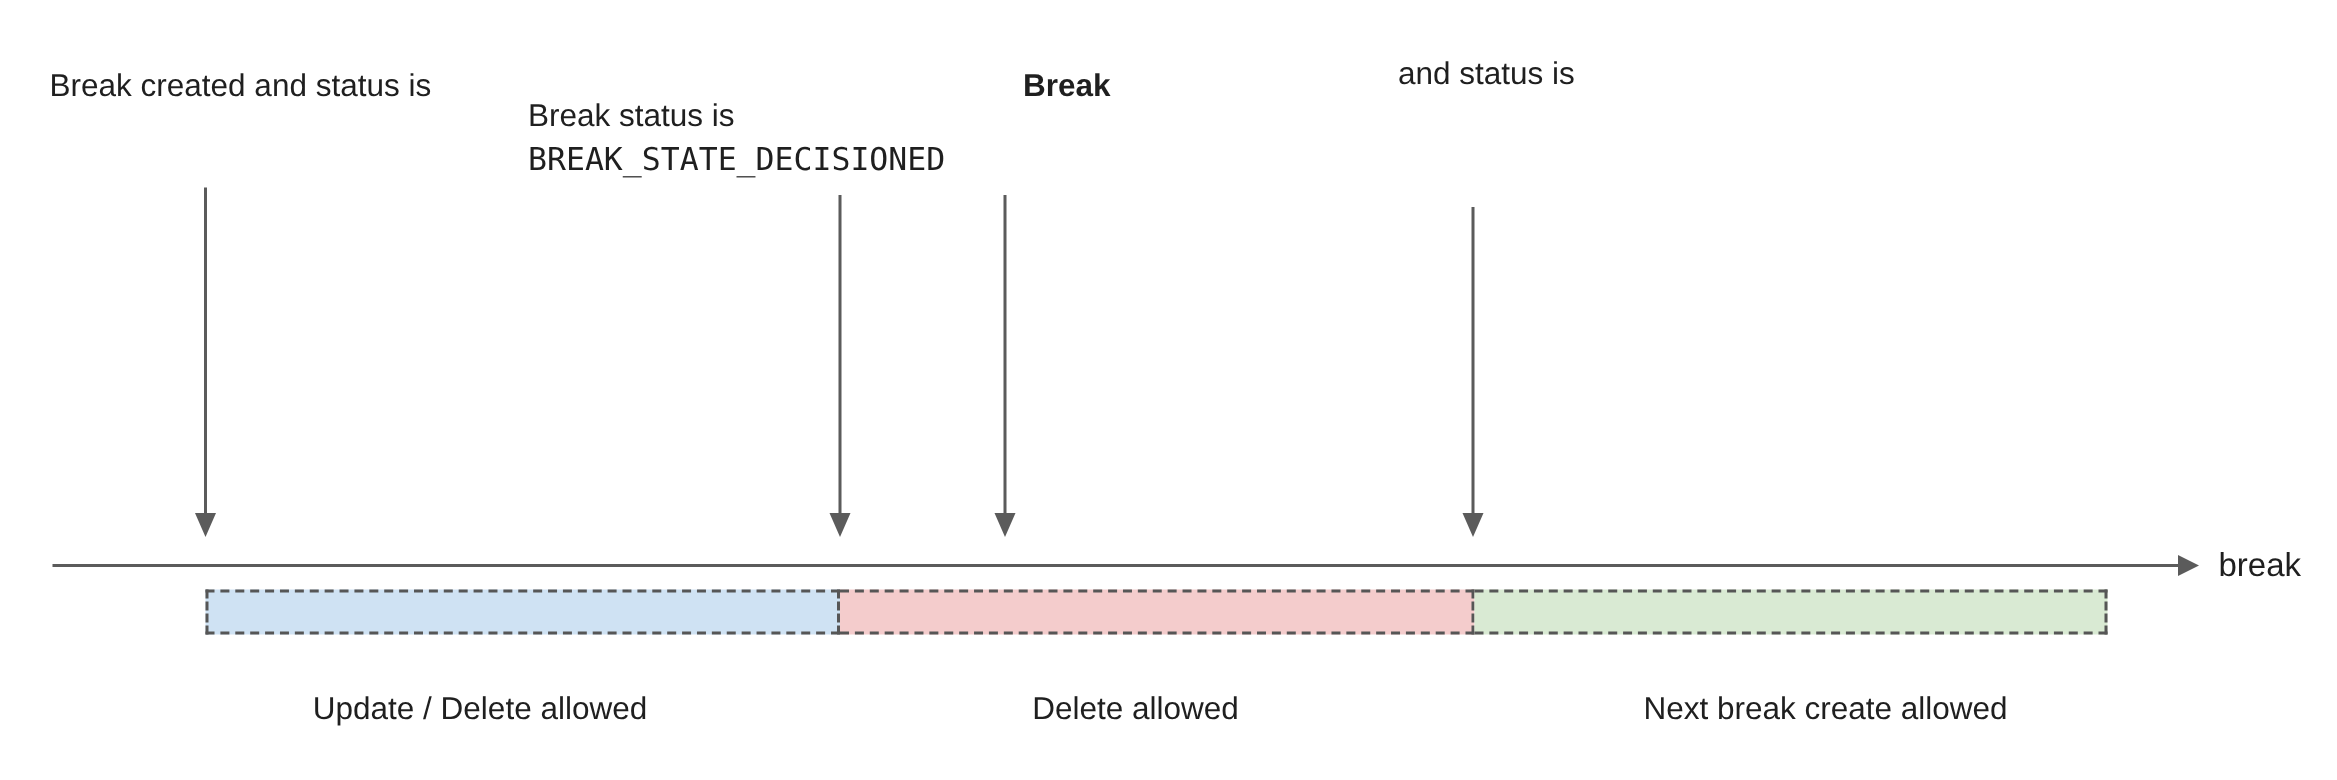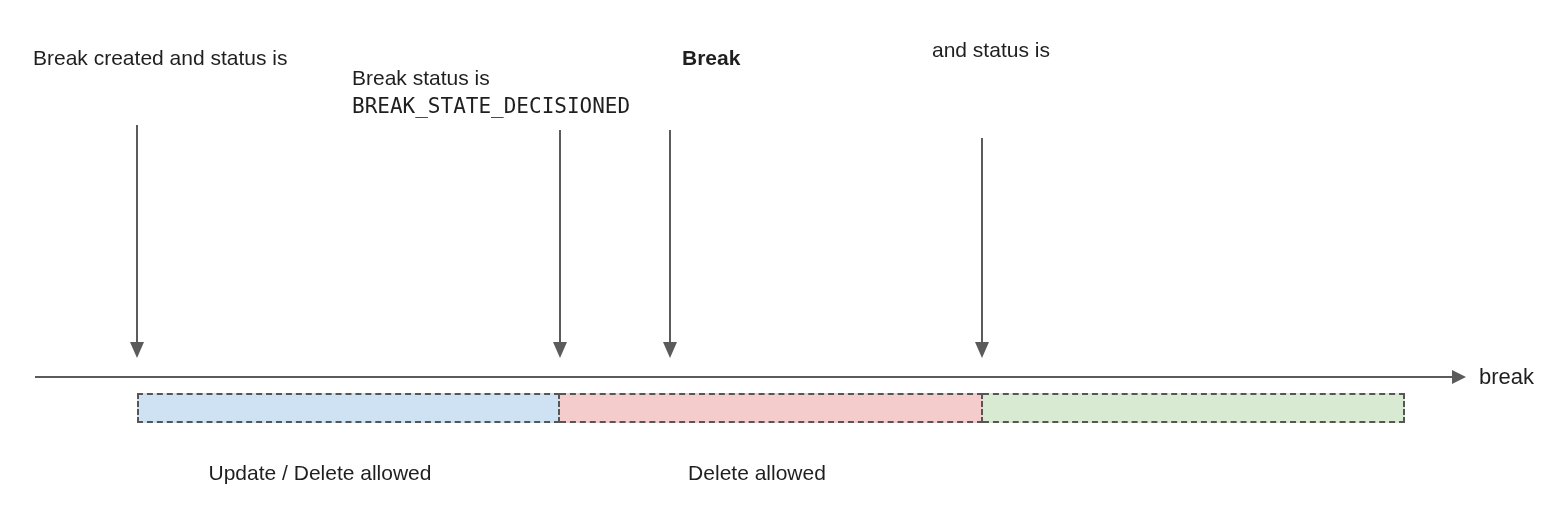--- a/index.html
+++ b/index.html
@@ -81,14 +81,15 @@
   <div class="axis-label">break</div>
 
   <div class="segments">
     <div class="seg seg-0" style="background-color: rgb(207, 226, 243);"></div>
     <div class="seg seg-1" style="background-color: rgb(244, 204, 204);"></div>
     <div class="seg seg-2" style="background-color: rgb(217, 234, 211);"></div>
   </div>
 
   <div class="seg-label seg-label-0">Update / Delete allowed</div>
   <div class="seg-label seg-label-1">Delete allowed</div>
+  <div class="seg-label seg-label-2">Next break create allowed</div>
 
 </div>
 
 </body></html>

